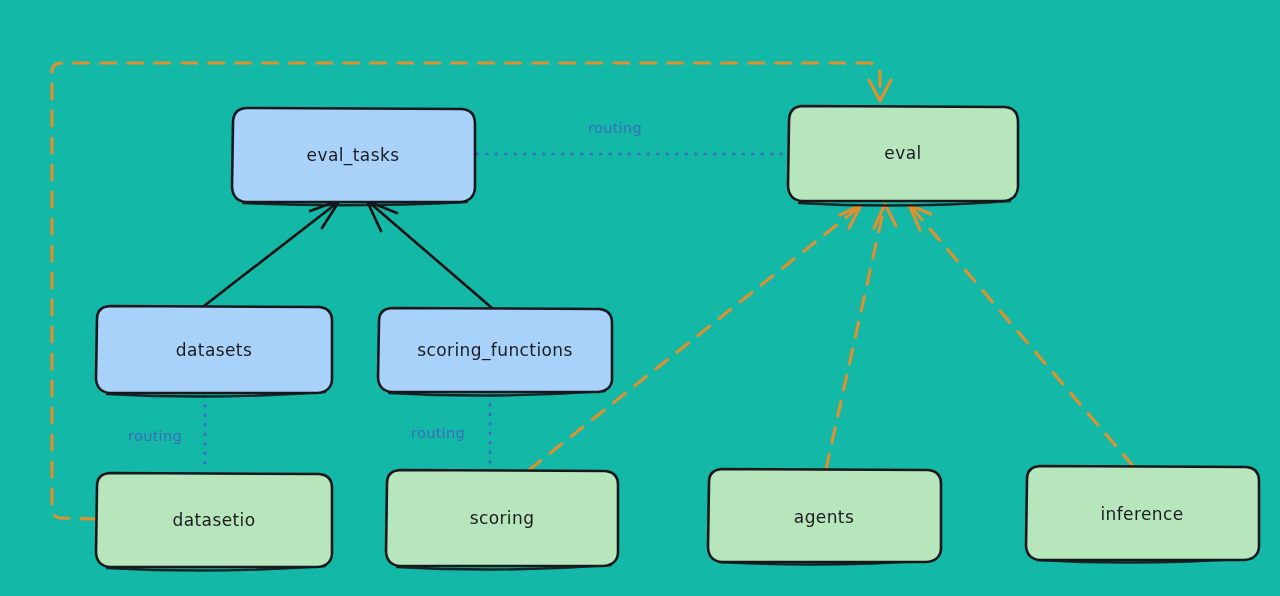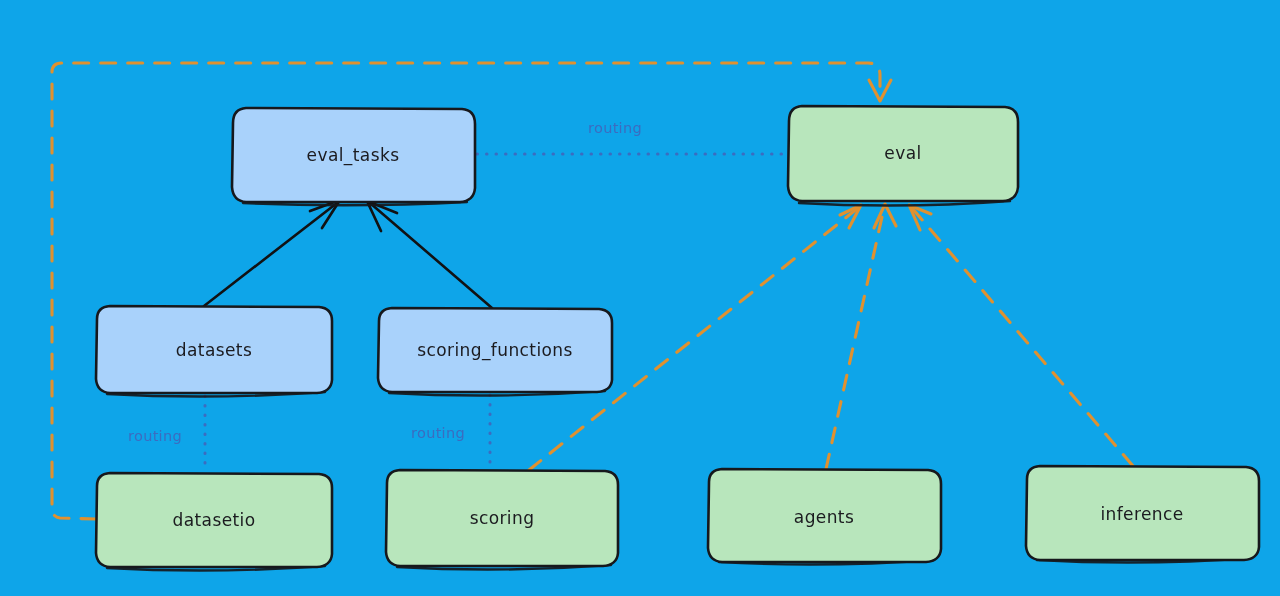--- a/index.html
+++ b/index.html
@@ -10,21 +10,21 @@
   body {
     width: 1280px;
     height: 596px;
     font-family: "DejaVu Sans", sans-serif;
     overflow: hidden;
   }
   #canvas-root {
     position: relative;
     width: 1280px;
     height: 596px;
-    background: #0ea5e9;
+    background: #14b8a6;
   }
   #diagram-svg {
     position: absolute;
     top: 0;
     left: 0;
     width: 1280px;
     height: 596px;
   }
   .node-label {
     font-family: "DejaVu Sans", sans-serif;

